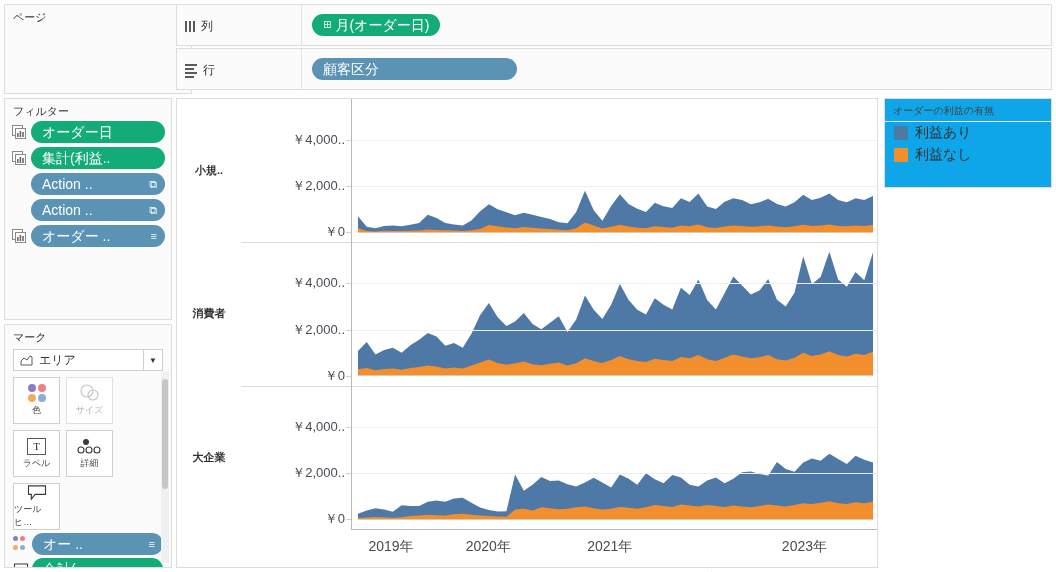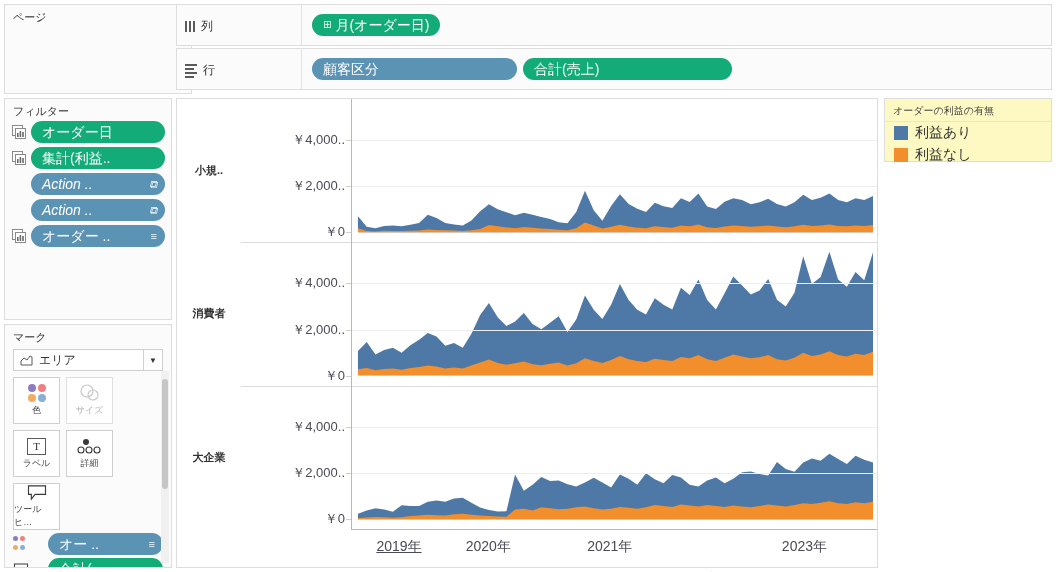--- a/index.html
+++ b/index.html
@@ -44,21 +44,21 @@
     font-size: 10px;
     margin-right: 4px;
     opacity: .95;
   }
   .pill .pill-post {
     position: absolute;
     right: 8px;
     font-size: 11px;
     opacity: .95;
   }
-  .pill.italic { font-style: italic; }
+  .pill.italic { }
 
   
   #pages-panel { left: 4px; top: 4px; width: 188px; height: 90px; }
 
   #shelf-cols { left: 176px; top: 4px;  width: 876px; height: 42px;
                 background:#fbfbfb; border:1px solid #ddddde; position:absolute; }
   #shelf-rows { left: 176px; top: 48px; width: 876px; height: 42px;
                 background:#fbfbfb; border:1px solid #ddddde; position:absolute; }
   .shelf-label {
     position: absolute; left: 8px; top: 13px;
@@ -97,37 +97,37 @@
     border-left: 1px solid #cfcfd0; display: flex; align-items: center; justify-content: center;
     font-size: 8px; color: #333;
   }
   .mark-btns { display: flex; gap: 6px; padding: 6px 8px 0 8px; flex-wrap: wrap; }
   .mark-btn {
     width: 47px; height: 47px; background: #ffffff; border: 1px solid #cfcfd0;
     display: flex; flex-direction: column; align-items: center; justify-content: center;
     gap: 2px; font-size: 9px; color: #444;
   }
   .mark-btn.disabled { color: #b0b0b0; border-color: #e0e0e0; }
-  .mark-pill-row { display: flex; align-items: center; gap: 19px; padding: 3px 8px 0 8px; }
+  .mark-pill-row { display: flex; align-items: center; gap: 3px; padding: 3px 8px 0 8px; }
   .mark-pill-row .mp-icon { width: 16px; height: 16px; flex: 0 0 16px; }
   .mark-pill-row .pill { flex: 1 1 auto; }
 
   .dots { display: grid; grid-template-columns: 8px 8px; gap: 2px; }
   .dots span { width: 8px; height: 8px; border-radius: 50%; display: block; }
   .dots-sm { display: grid; grid-template-columns: 5px 5px; gap: 2px; }
   .dots-sm span { width: 5px; height: 5px; border-radius: 50%; display: block; }
 
   
   .mk-scroll { position: absolute; right: 2px; top: 46px; width: 8px; bottom: 4px;
                background: #f0f0f0; }
   .mk-scroll .thumb { position: absolute; left: 1px; width: 6px; top: 8px; height: 110px;
                background: #c6c6c6; border-radius: 3px; }
 
   
-  #legend-panel { left: 884px; top: 98px; width: 168px; height: 64px; background:#fef9c3; }
+  #legend-panel { left: 884px; top: 98px; width: 168px; height: 90px; background:#0ea5e9; }
   .legend-title { font-size: 10px; color: #444; padding: 5px 0 3px 8px;
                   border-bottom: 1px solid #e4e4e4; white-space: nowrap; }
   .legend-item { display: flex; align-items: center; gap: 7px; padding: 2px 0 2px 9px; }
   .legend-sw { width: 14px; height: 14px; display: block; }
   .legend-lb { font-size: 14px; color: #333; }
 
   
   #viz { position: absolute; left: 176px; top: 98px; width: 702px; height: 470px;
          background: #ffffff; border: 1px solid #ddddde; }
   .viz-inner { position: absolute; inset: 0; }
@@ -184,23 +184,20 @@
         <i></i>
         <i></i>
         <i></i>
         <i></i>
       </span>
     <span>行</span>
   </div>
   <div class="shelf-body">
     <div class="pill blue" style="width:205px;">
       <span>顧客区分</span>
-    </div>
-    <div class="pill green" style="width:209px;">
-      <span>合計(売上)</span>
     </div>
   </div>
 </div>
 
 <div class="panel" id="filters-panel">
   <div class="panel-title">フィルター</div>
   <div id="filters-list">
       <div class="filter-row">
         <span class="f-icon"><svg width="15" height="14" viewBox="0 0 15 14">
             <rect x="0.5" y="0.5" width="10" height="10" fill="#fff" stroke="#8a8a8a"></rect>
@@ -391,19 +388,19 @@
           <div class="gridline" style="top: 87.2px;"></div>
           <div class="gridline" style="top: 41.0667px;"></div>
           <svg viewBox="0 0 528 143.33333333333334" preserveAspectRatio="none">
             <path d="M6.0,133.3 L6.0,127.8 L14.8,124.6 L23.6,122.3 L32.3,123.4 L41.1,125.7 L49.9,119.3 L58.7,120.0 L67.5,120.0 L76.2,115.8 L85.0,114.4 L93.8,115.8 L102.6,112.6 L111.4,111.7 L120.1,116.7 L128.9,121.6 L137.7,124.1 L146.5,125.5 L155.3,125.3 L164.0,88.6 L172.8,104.7 L181.6,98.7 L190.4,90.9 L199.2,95.0 L207.9,94.6 L216.7,98.3 L225.5,100.6 L234.3,96.4 L243.1,91.8 L251.8,96.4 L260.6,101.5 L269.4,88.6 L278.2,92.7 L286.9,98.7 L295.7,87.2 L304.5,93.2 L313.3,97.3 L322.1,89.0 L330.8,91.4 L339.6,98.7 L348.4,100.6 L357.2,94.6 L366.0,91.4 L374.7,97.3 L383.5,92.7 L392.3,86.3 L401.1,85.4 L409.9,88.1 L418.6,89.5 L427.4,76.1 L436.2,83.0 L445.0,85.8 L453.8,76.6 L462.5,72.4 L471.3,74.7 L480.1,67.8 L488.9,72.9 L497.7,78.0 L506.4,69.7 L515.2,73.8 L524.0,76.6 L524.0,133.3 Z" fill="#4E79A7"></path>
             <path d="M6.0,133.3 L6.0,131.9 L14.8,131.5 L23.6,131.0 L32.3,131.3 L41.1,131.7 L49.9,131.3 L58.7,130.1 L67.5,129.6 L76.2,128.7 L85.0,129.2 L93.8,129.6 L102.6,128.3 L111.4,127.8 L120.1,128.7 L128.9,129.4 L137.7,130.1 L146.5,130.6 L155.3,130.8 L164.0,123.6 L172.8,122.7 L181.6,124.6 L190.4,121.3 L199.2,122.3 L207.9,123.2 L216.7,122.7 L225.5,121.3 L234.3,120.4 L243.1,122.3 L251.8,123.6 L260.6,122.7 L269.4,120.9 L278.2,121.8 L286.9,122.7 L295.7,121.3 L304.5,119.0 L313.3,120.0 L322.1,120.9 L330.8,118.6 L339.6,119.5 L348.4,120.4 L357.2,119.0 L366.0,120.0 L374.7,120.9 L383.5,119.5 L392.3,120.4 L401.1,121.3 L409.9,120.0 L418.6,118.6 L427.4,119.5 L436.2,120.4 L445.0,119.0 L453.8,117.2 L462.5,118.1 L471.3,116.7 L480.1,115.3 L488.9,117.2 L497.7,118.1 L506.4,116.3 L515.2,117.2 L524.0,115.8 L524.0,133.3 Z" fill="#F28E2B"></path>
           </svg>
         </div>
       </div>
     </div>
   <div id="xaxis">
-      <div class="xtick" style="left: 48px; text-decoration: underline;">2019年</div>
+      <div class="xtick" style="left: 40px;">2019年</div>
       <div class="xtick" style="left: 137.356px;">2020年</div>
       <div class="xtick" style="left: 242.712px; margin-left: 16px;">2021年</div>
       <div class="xtick" style="left: 348.068px; margin-top: 32px;">2022年</div>
       <div class="xtick" style="left: 453.424px;">2023年</div>
     </div>
 </div>
 
 </body></html>

